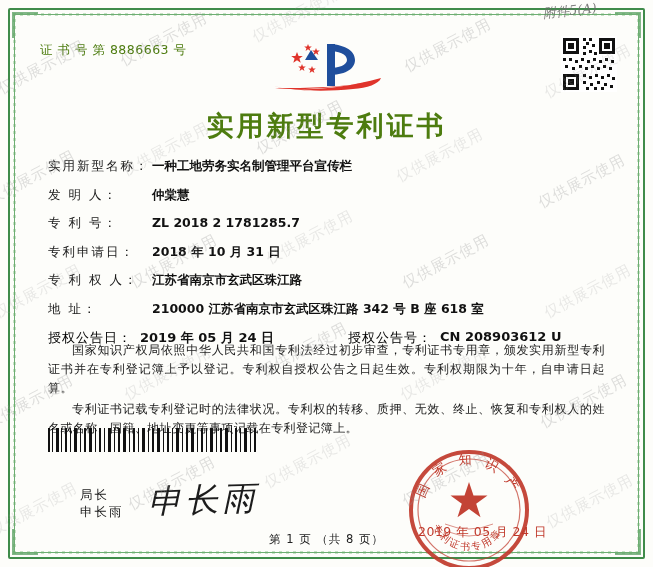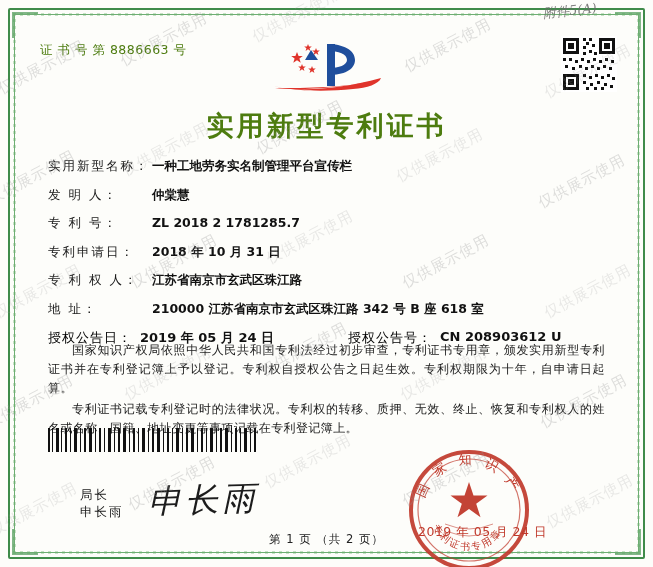--- a/index.html
+++ b/index.html
@@ -350,21 +350,21 @@
         <textPath href="#arcBottom" startOffset="14%">专利证书专用章</textPath>
       </text>
       <g stroke="#c0392b" stroke-width="1" opacity=".55" fill="none">
         <path d="M40 78 q24 10 48 0"></path>
         <path d="M44 86 q20 8 40 0"></path>
       </g>
     </svg>
   </div>
   <div class="seal-date">2019 年 05 月 24 日</div>
 
-  <div class="footer">第 1 页 （共 2 页）</div>
+  <div class="footer">第 1 页 （共 8 页）</div>
 
   <div class="wm-layer">
     <div class="wm" style="left:-6px;  top:58px;">仅供展示使用</div>
     <div class="wm" style="left:116px; top:30px;">仅供展示使用</div>
     <div class="wm faint" style="left:248px; top:6px;">仅供展示使用</div>
     <div class="wm" style="left:400px; top:36px;">仅供展示使用</div>
     <div class="wm faint" style="left:540px; top:62px;">仅供展示使用</div>
 
     <div class="wm" style="left:-16px; top:168px;">仅供展示使用</div>
     <div class="wm faint" style="left:118px; top:140px;">仅供展示使用</div>

